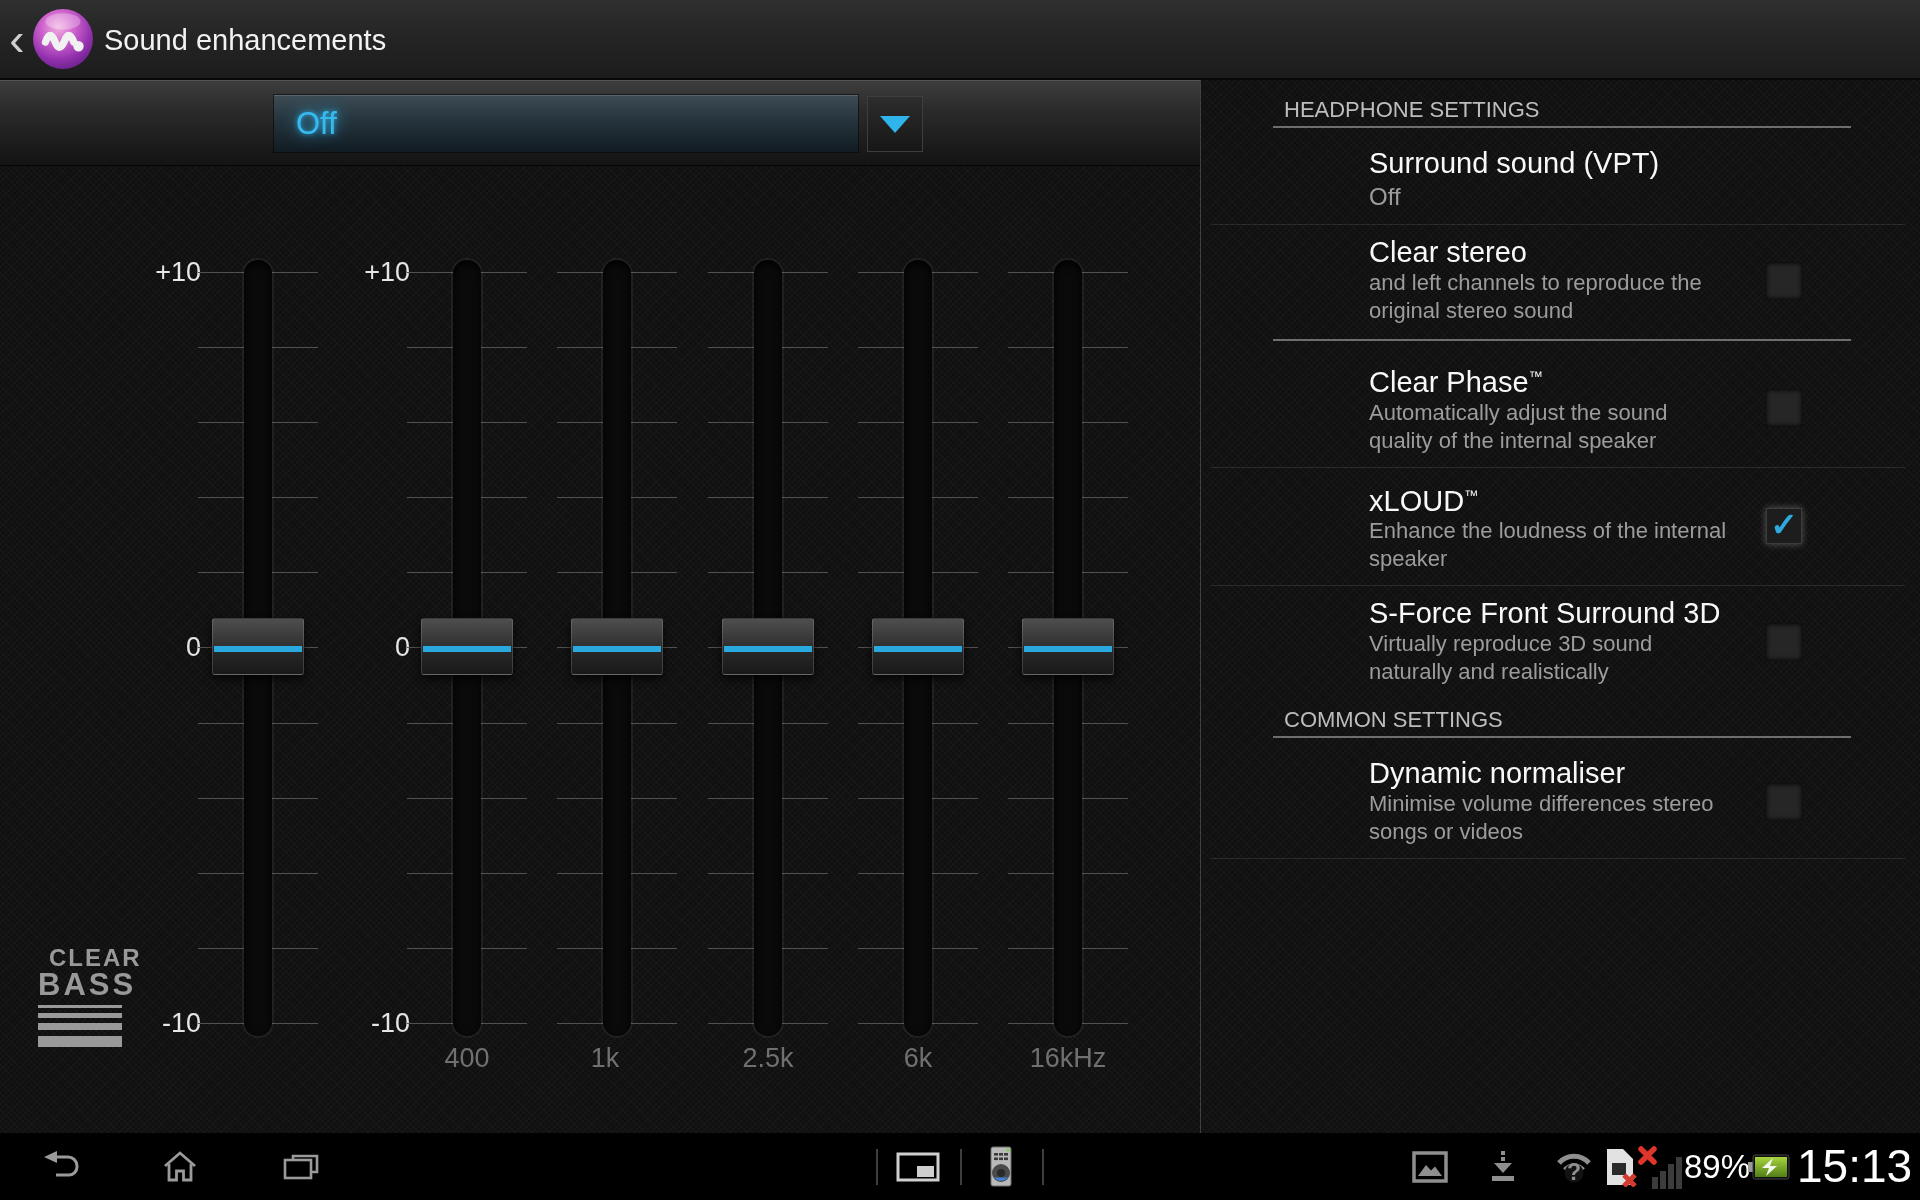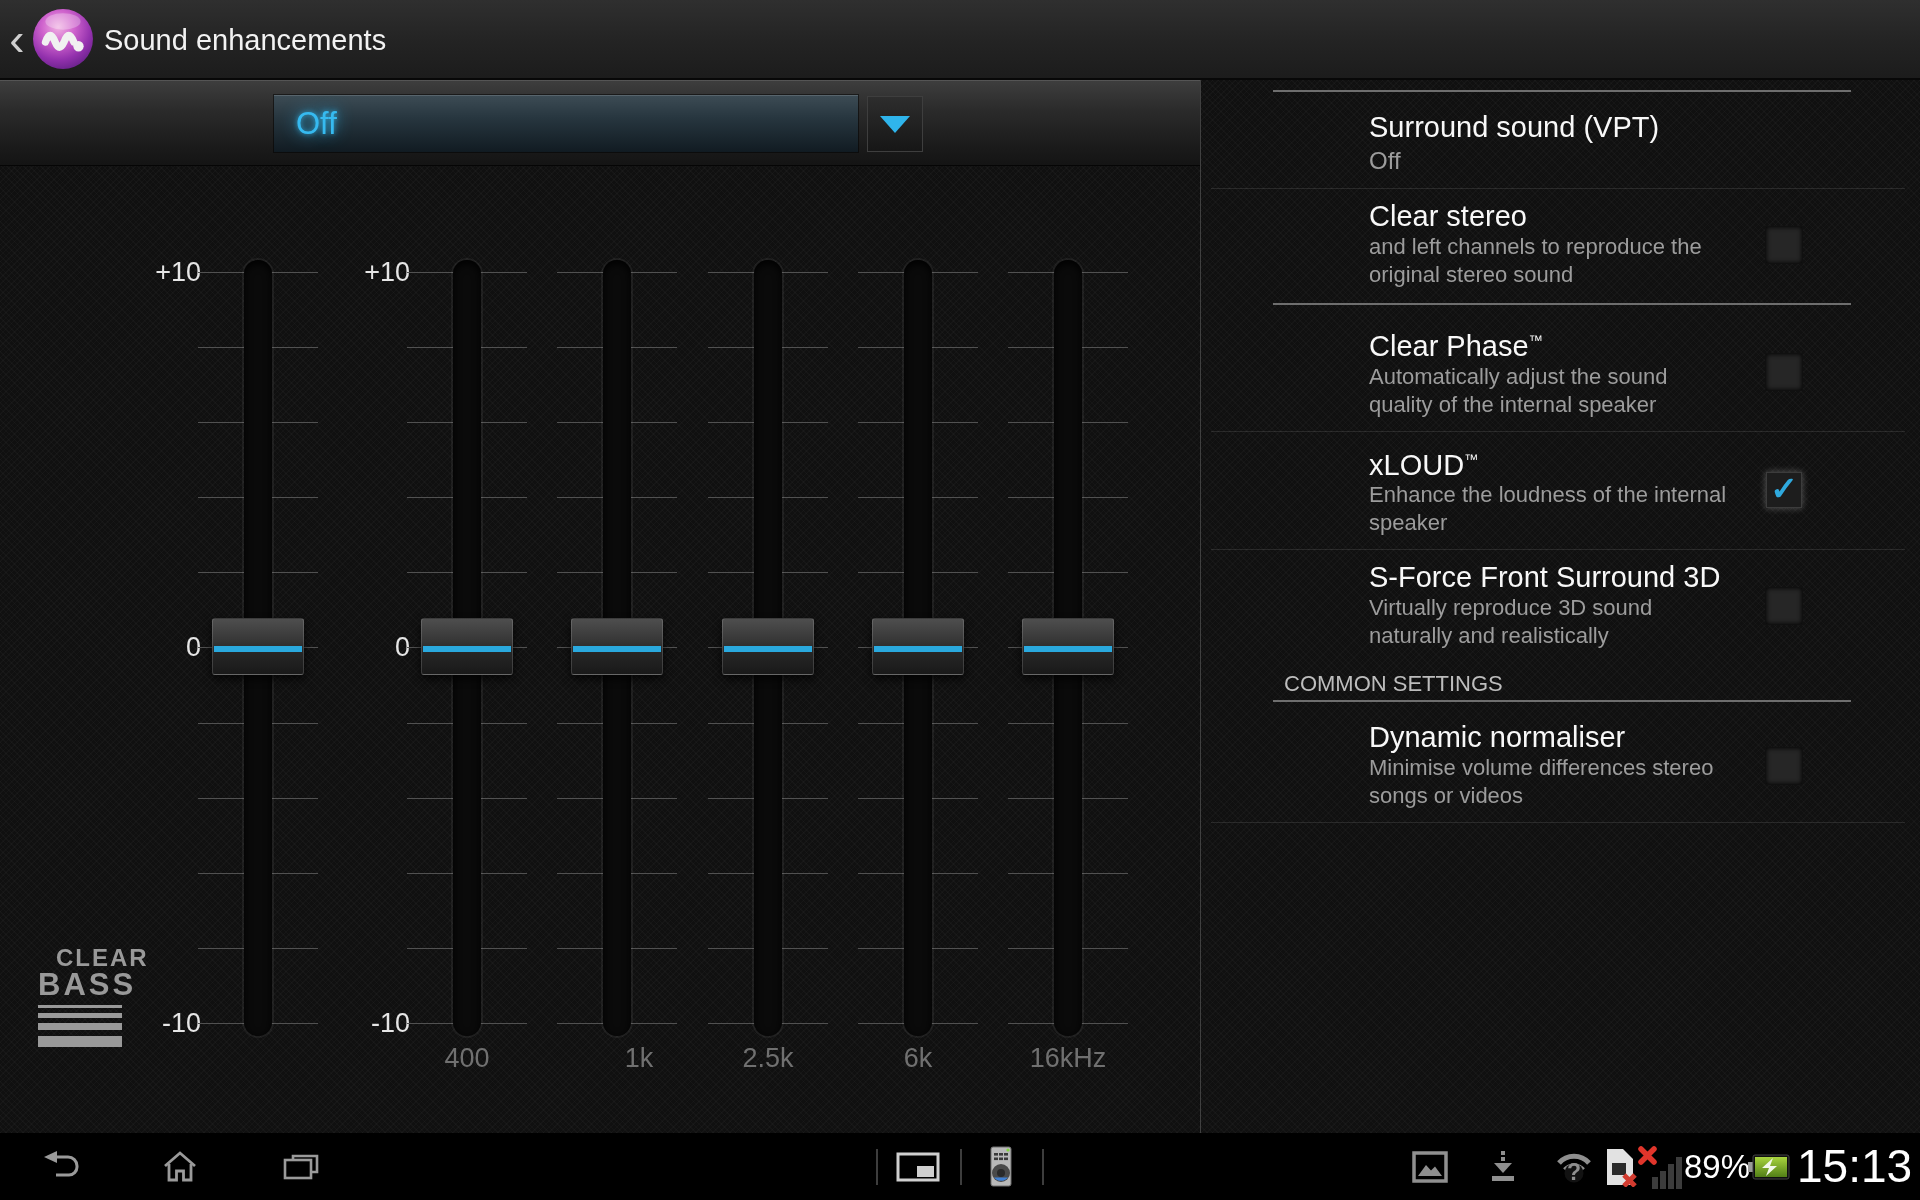--- a/index.html
+++ b/index.html
@@ -51,21 +51,21 @@
     border:1px solid rgba(255,255,255,0.15); border-radius:3px;
     box-shadow:0 4px 9px rgba(0,0,0,0.75); cursor:pointer; }
   .handle-line { position:absolute; left:1px; right:1px; top:27px; height:6px; background:#2aa9de; }
 
   .scale-label { position:absolute; width:80px; height:30px; line-height:30px;
     text-align:right; font-size:27px; color:#e6e6e6; }
   .freq-label { position:absolute; top:963px; width:160px; text-align:center;
     font-size:27px; color:#707070; }
 
   .cb-logo { position:absolute; left:38px; top:866px; width:84px; color:#999; }
-  .cb-line1 { font-size:24px; font-weight:bold; letter-spacing:2px; margin-left:18px; line-height:24px; }
+  .cb-line1 { font-size:24px; font-weight:bold; letter-spacing:2px; margin-left:11px; line-height:24px; }
   .cb-line2 { font-size:31px; font-weight:bold; letter-spacing:3px; line-height:30px; }
   .cb-bar { background:#999; width:84px; }
   .cb-bar1 { height:3px; margin-top:5px; } .cb-bar2 { height:5px; margin-top:5px; }
   .cb-bar3 { height:7px; margin-top:5px; } .cb-bar4 { height:11px; margin-top:6px; }
 
   
   .settings-panel { position:absolute; left:1200px; top:80px; width:720px; height:1053px;
     border-left:1px solid #404040; padding-top:8px; }
   .section-header { margin:8px 0 0 83px; font-size:22px; color:#bdbdbd; height:28px; line-height:28px; }
   .section-underline { margin:2px 0 8px 72px; width:578px; height:2px; background:#6e6e6e; }
@@ -172,37 +172,38 @@
     </div>
     <div class="slider-col" style="left:1008px;">
       <div class="ticks"></div>
       <div class="track"></div>
       <div class="handle">
           <div class="handle-line"></div>
         </div>
     </div>
 
     <div class="freq-label" style="left:387px;">400</div>
-    <div class="freq-label" style="left:559px;">1k</div>
+    <div class="freq-label" style="left:525px;">1k</div>
     <div class="freq-label" style="left:688px;">2.5k</div>
     <div class="freq-label" style="left:838px;">6k</div>
     <div class="freq-label" style="left:988px;">16kHz</div>
 
     <div class="cb-logo">
       <div class="cb-line1">CLEAR</div>
       <div class="cb-line2">BASS</div>
       <div class="cb-bar cb-bar1"></div>
       <div class="cb-bar cb-bar2"></div>
       <div class="cb-bar cb-bar3"></div>
       <div class="cb-bar cb-bar4"></div>
     </div>
   </div>
 
   <div class="settings-panel carbon">
 
+    <div class="section-header">HEADPHONE SETTINGS</div>
     <div class="section-underline"></div>
 
     <div class="item">
       <div class="item-title">Surround sound (VPT)</div>
       <div class="item-sub">Off</div>
     </div>
     <div class="item-divider"></div>
 
     <div class="item">
       <div class="item-title">Clear stereo</div>

